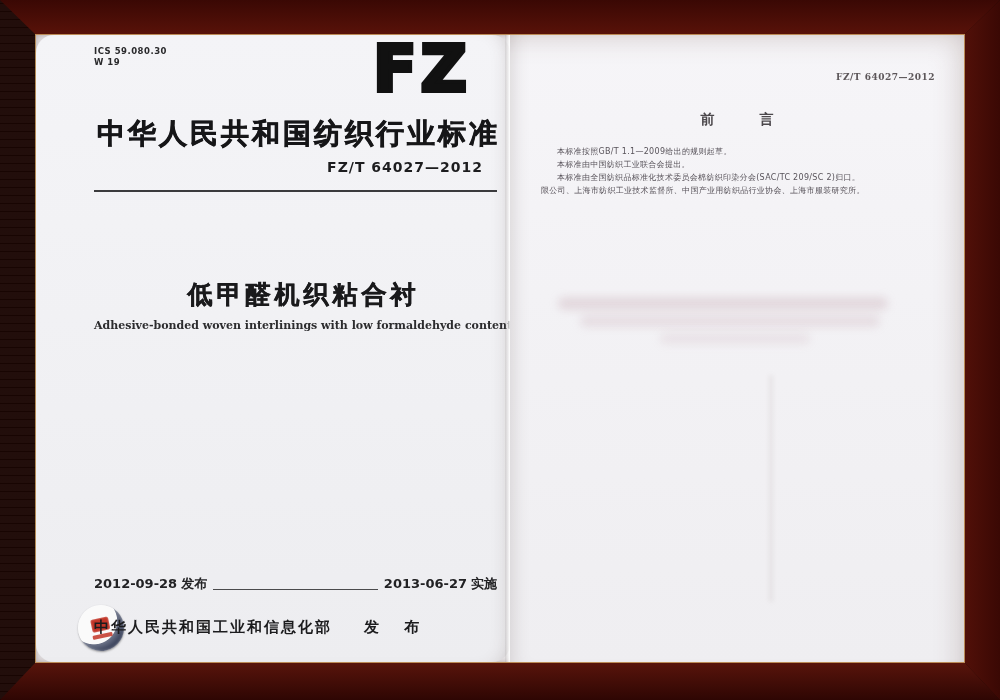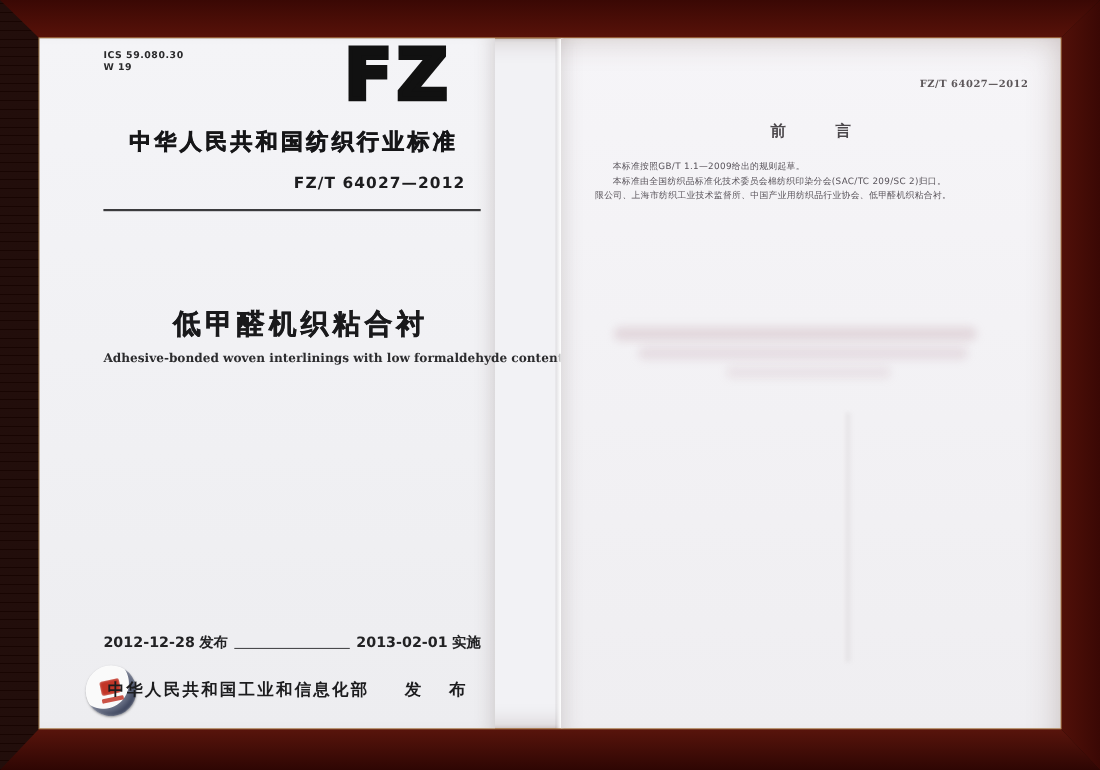--- a/index.html
+++ b/index.html
@@ -17,53 +17,53 @@
   .frame-left{clip-path:polygon(0 0,36px 35px,36px calc(100% - 38px),0 100%);
     background:linear-gradient(to right,#3a0804 0%,#82structure 0,#7c1f11 10%,#c25a3c 22%,#a73a24 36%,#8c2516 52%,#6e150a 70%,#5a1108 82%,#8c2f1e 92%,#330704 100%);}
   .frame-right{clip-path:polygon(100% 0,100% 100%,calc(100% - 36px) calc(100% - 38px),calc(100% - 36px) 35px);
     background:linear-gradient(to left,#3a0804 0%,#7c1f11 10%,#c05838 22%,#a73a24 36%,#8c2516 52%,#6e150a 70%,#5a1108 82%,#8c2f1e 92%,#330704 100%);}
 
   
   .pages{position:absolute;left:36px;right:36px;top:35px;bottom:38px;
          background:#f2f2f5;outline:1px solid rgba(205,160,100,0.85);
          box-shadow:inset 0 0 22px rgba(55,18,8,0.22), inset 0 0 4px rgba(55,18,8,0.18);}
   .page{position:absolute;top:0;bottom:0;}
-  .page-left{left:0;width:414px;
+  .page-left{left:0;width:474px;
          background:linear-gradient(180deg,#f4f4f7 0%,#f0f0f3 60%,#ededf0 100%);
-         box-shadow:inset -14px 0 18px -14px rgba(80,60,55,0.25);}
+         box-shadow:inset -14px 0 18px -14px rgba(80,60,55,0.25);border-radius:18px;}
   .page-right{left:474px;right:0;
          background:linear-gradient(180deg,#f6f5f8 0%,#f2f1f4 55%,#efeef1 100%);
          box-shadow:inset 16px 0 18px -14px rgba(80,60,55,0.18), inset -20px 18px 30px -20px rgba(95,60,50,0.28);}
   .seam{position:absolute;left:469px;top:0;bottom:0;width:10px;
          background:linear-gradient(to right,rgba(60,50,50,0.10),rgba(255,255,255,0.85) 45%,rgba(60,50,50,0.12) 80%,rgba(60,50,50,0.02));}
 
   
   .cover-col{position:absolute;left:58px;right:13px;top:0;bottom:0;}
   .ics{position:absolute;left:0;top:11px;font-size:8.5px;font-weight:bold;
        color:#2a2a2c;line-height:1.35;letter-spacing:0.5px;}
   .fz-logo{position:absolute;right:26px;top:2px;font-size:64px;line-height:1;
        font-weight:900;color:#111;letter-spacing:4px;
        -webkit-text-stroke:4px #111;font-family:"DejaVu Sans",sans-serif;margin-left:40px;}
   .std-heading{position:absolute;left:0;right:0;top:80px;text-align:center;
-       font-size:20px;font-weight:900;color:#161618;letter-spacing:3px;padding-left:3px;
+       font-size:28px;font-weight:900;color:#161618;letter-spacing:3px;padding-left:3px;
        -webkit-text-stroke:0.6px #161618;white-space:nowrap;}
   .std-number{position:absolute;right:14px;top:124px;font-size:14px;font-weight:bold;
        color:#1d1d1f;letter-spacing:1px;}
   .rule{position:absolute;left:0;right:0;top:155px;height:2px;background:#3b3b3d;}
   .title-cn{position:absolute;left:12px;right:0;top:243px;text-align:center;
        font-size:25px;font-weight:900;color:#1a1a1c;letter-spacing:4px;padding-left:4px;
        -webkit-text-stroke:0.5px #1a1a1c;white-space:nowrap;}
   .title-en{position:absolute;left:0;right:0;top:284px;text-align:center;
        font-size:11px;font-weight:bold;color:#2c2c2e;
        font-family:"DejaVu Serif",serif;white-space:nowrap;}
   .dates-row{position:absolute;left:0;right:0;top:540px;display:flex;
        align-items:flex-end;font-size:13px;font-weight:bold;color:#222224;white-space:nowrap;}
   .dates-rule{flex:1;height:1.5px;background:#4a4a4c;margin:0 6px 3px 6px;}
   .date-label{margin-left:4px;margin-top:16px;}
-  .issuer-row{position:absolute;left:0;right:0;top:583px;text-align:center;
+  .issuer-row{position:absolute;left:0;right:0;top:583px;text-align:left;
        font-size:15px;font-weight:bold;color:#1c1c1e;letter-spacing:2px;white-space:nowrap;}
   .publish-label{margin-left:32px;letter-spacing:10px;}
 
   
   .seal{position:absolute;left:-16px;top:570px;width:46px;height:46px;border-radius:50%;
         background:radial-gradient(circle at 38% 32%,#fafafa 0 54%,#6a7186 56%,#39415a 74%,#23293e 100%);
         box-shadow:0 1px 2px rgba(0,0,0,0.35), inset 0 0 3px rgba(255,255,255,0.5);
         transform:rotate(-12deg);}
   .seal-mark{position:absolute;left:14px;top:13px;width:18px;height:13px;border-radius:2px;
         background:#c23527;box-shadow:inset 0 0 2px rgba(255,255,255,0.6);}
@@ -112,25 +112,25 @@
 
         <div class="std-heading">中华人民共和国纺织行业标准</div>
         <div class="std-number">FZ/T 64027—2012</div>
         <div class="rule"></div>
 
         <div class="title-cn">低甲醛机织粘合衬</div>
         <div class="title-en">Adhesive-bonded woven interlinings with low formaldehyde content</div>
 
         <div class="dates-row">
           <span>
-            <span>2012-12-28</span><span class="date-label">发布</span>
+            <span>2012-09-28</span><span class="date-label">发布</span>
           </span>
           <span class="dates-rule"></span>
           <span>
-            <span>2013-02-01</span><span class="date-label">实施</span>
+            <span>2013-06-27</span><span class="date-label">实施</span>
           </span>
         </div>
 
         <div class="seal">
           <div class="seal-mark"></div>
           <div class="seal-text"></div>
         </div>
 
         <div class="issuer-row">
           <span>中华人民共和国工业和信息化部</span><span class="publish-label">发 布</span>
@@ -140,22 +140,23 @@
     </div>
 
     <div class="seam"></div>
 
     <div class="page page-right">
       <div class="running-header">FZ/T 64027—2012</div>
       <div class="preface-heading">前 言</div>
 
       <div class="preface-body">
         <p>本标准按照GB/T 1.1—2009给出的规则起草。</p>
+        <p>本标准由中国纺织工业联合会提出。</p>
         <p>本标准由全国纺织品标准化技术委员会棉纺织印染分会(SAC/TC 209/SC 2)归口。</p>
-        <p class="no-indent">限公司、上海市纺织工业技术监督所、中国产业用纺织品行业协会、低甲醛机织粘合衬。</p>
+        <p class="no-indent">限公司、上海市纺织工业技术监督所、中国产业用纺织品行业协会、上海市服装研究所。</p>
       </div>
 
       <div class="ghost g1"></div>
       <div class="ghost g2"></div>
       <div class="ghost g3"></div>
       <div class="fold-shadow"></div>
     </div>
 
   </div>
 </div>

